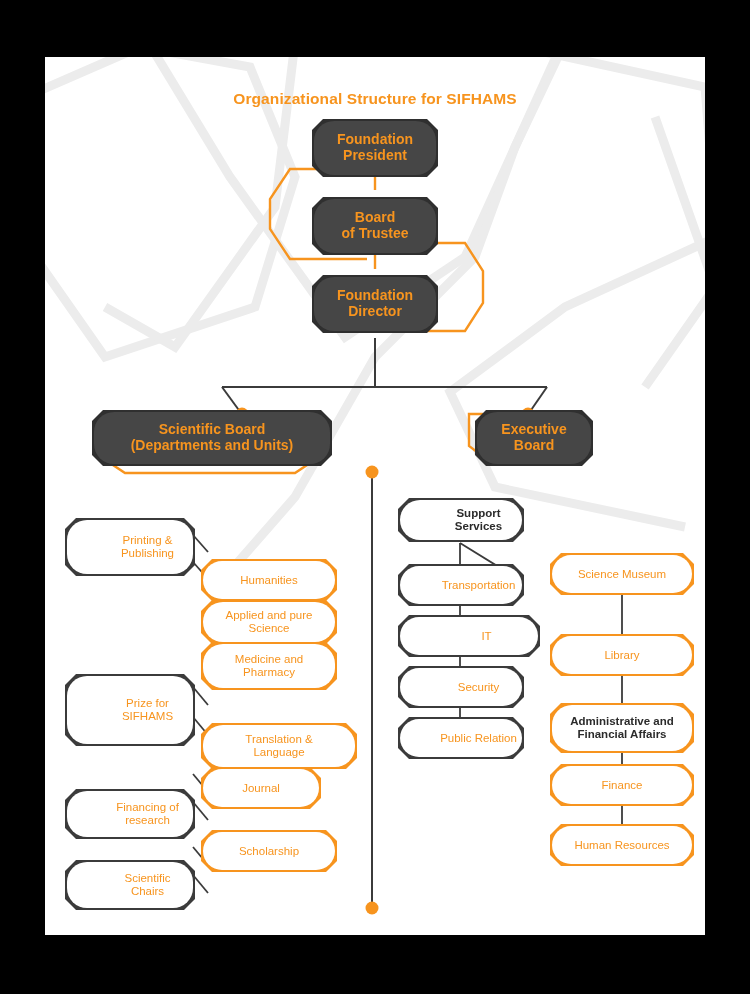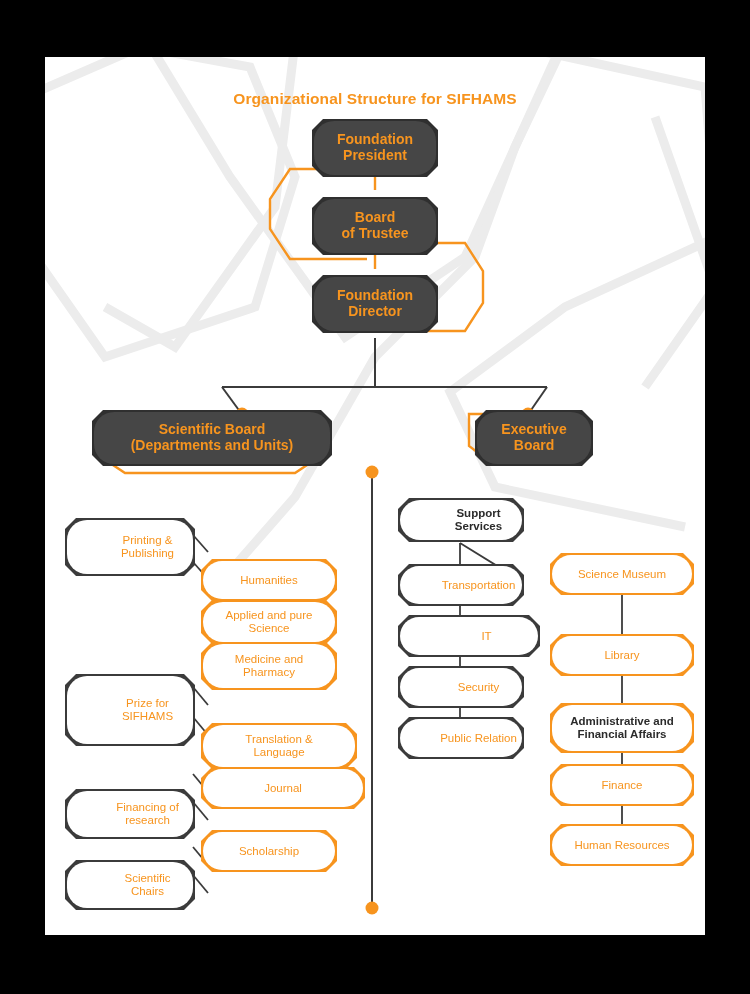--- a/index.html
+++ b/index.html
@@ -221,21 +221,21 @@
   <div class="node outline-orange shadow" style="left:156px; top:585px; width:136px; height:48px;">
     <span class="inner">Medicine and
 Pharmacy</span>
   </div>
 
   <div class="node outline-orange shadow" style="left:156px; top:666px; width:156px; height:46px;">
     <span class="inner">Translation &amp;
 Language</span>
   </div>
 
-  <div class="node outline-orange shadow" style="left:156px; top:710px; width:164px; height:42px;">
+  <div class="node outline-orange shadow" style="left:156px; top:710px; width:120px; height:42px;">
     <span class="inner">Journal</span>
   </div>
 
   <div class="node outline-orange shadow" style="left:156px; top:773px; width:136px; height:42px;padding-left:13px;">
     <span class="inner">Scholarship</span>
   </div>
 
   <div class="node outline-dark darklabel shadow" style="left:353px; top:441px; width:126px; height:44px;">
     <span class="inner">Support Services</span>
   </div>

